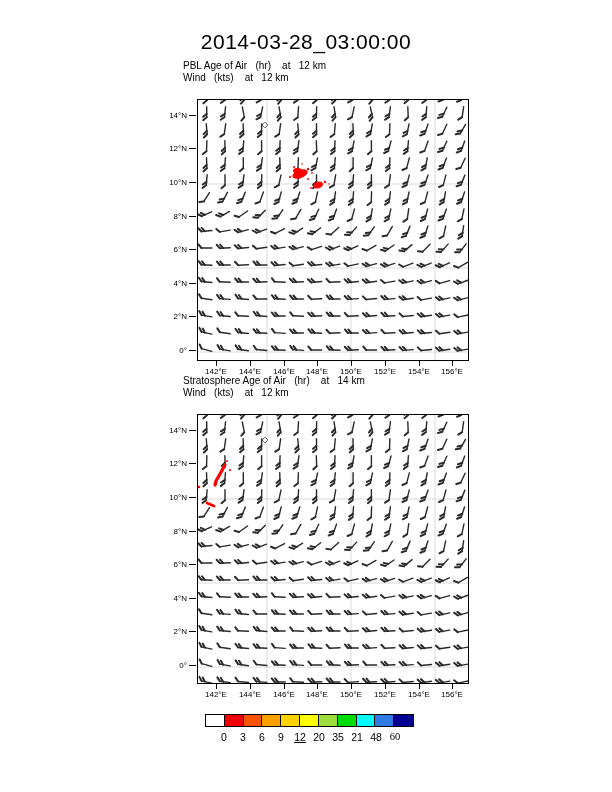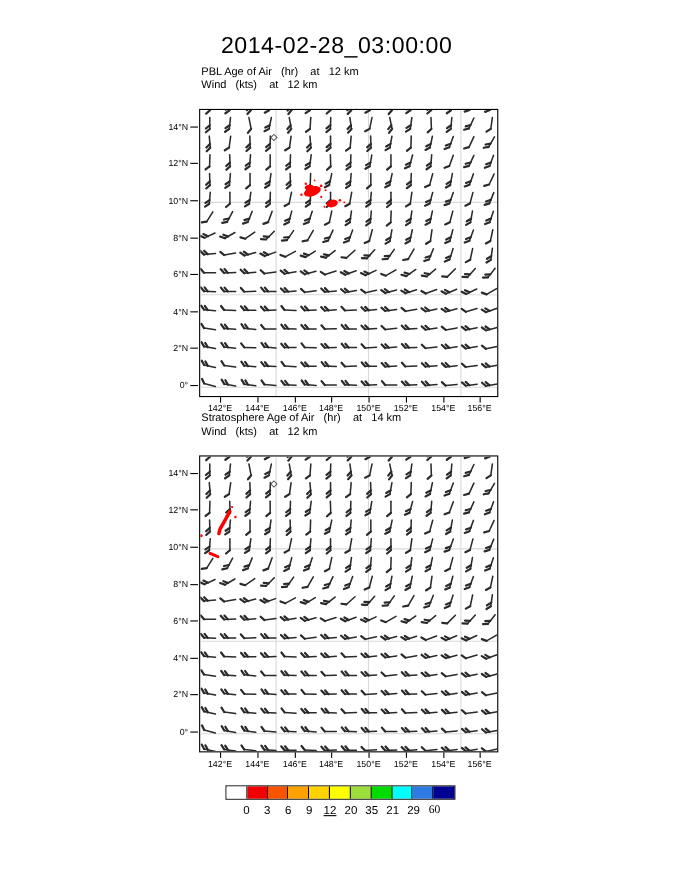--- a/index.html
+++ b/index.html
@@ -1,41 +1,41 @@
 <!DOCTYPE html>
 <html><head>
 <meta charset="utf-8">
 <style>
   html,body{margin:0;padding:0;background:#fff;}
   body{width:612px;height:792px;position:relative;font-family:"Liberation Sans",sans-serif;color:#000;overflow:hidden;}
   .main-title{position:absolute;left:0;top:30px;width:612px;text-align:center;font-size:21px;font-weight:500;letter-spacing:.5px;}
   .subtitle{position:absolute;font-size:10px;line-height:12px;white-space:pre;font-weight:500;}
   .sub-a{left:183px;top:60px;}
   .sub-b{left:183px;top:375px;}
-  .plot-section{position:absolute;left:181px;}
+  .plot-section{position:absolute;left:197px;}
   .plot-a{top:99px;}
   .plot-b{top:414px;}
   .plot-frame{position:relative;width:270px;border:1.6px solid #000;overflow:hidden;background:#fff;}
   .frame-a{height:260px;}
   .frame-b{height:268px;}
   .plot-frame svg{position:absolute;left:0;top:0;}
   .ytick{position:absolute;width:7px;height:1.2px;background:#000;left:-8px;}
   .ylab{position:absolute;width:28px;text-align:right;left:-38px;font-size:8px;margin-top:-4px;}
   .xtick{position:absolute;width:1.2px;height:5px;background:#000;}
   .xlab{position:absolute;width:40px;text-align:center;font-size:8px;margin-left:-20px;}
   .colorbar{position:absolute;left:205px;top:714px;width:209px;height:40px;}
   .cb-cells{display:flex;height:11px;border:1px solid #000;}
   .cb-cell{width:19px;height:11px;border-right:1px solid #000;box-sizing:border-box;}
   .cb-cell:last-child{border-right:none;}
   .cb-lab{position:absolute;top:17px;width:30px;margin-left:-15px;text-align:center;font-size:10.5px;}
 </style>
 </head>
 <body>
 
-<div class="main-title">2014-02-28_03:00:00</div>
+<div class="main-title">2014-03-28_03:00:00</div>
 
 <div class="subtitle sub-a"><span>PBL Age of Air   (hr)    at   12 km</span><br><span>Wind   (kts)    at   12 km</span></div>
 
 <div class="plot-section plot-a">
   <div class="plot-frame frame-a">
       <svg width="270" height="260">
         <line x1="69" y1="0" x2="69" y2="260" stroke="#d9d9d9" stroke-width="1"></line>
         <line x1="153" y1="0" x2="153" y2="260" stroke="#d9d9d9" stroke-width="1"></line>
         <line x1="237" y1="0" x2="237" y2="260" stroke="#d9d9d9" stroke-width="1"></line>
         <line x1="0" y1="84" x2="270" y2="84" stroke="#d9d9d9" stroke-width="1"></line>
@@ -1518,15 +1518,15 @@
       <div class="cb-cell" style="background: rgb(0, 0, 146);"></div>
     </div>
 <div class="cb-lab" style="left: 19px;">0</div>
     <div class="cb-lab" style="left: 38px;">3</div>
     <div class="cb-lab" style="left: 57px;">6</div>
     <div class="cb-lab" style="left: 76px;">9</div>
     <div class="cb-lab" style="left: 95px; text-decoration: underline;">12</div>
     <div class="cb-lab" style="left: 114px;">20</div>
     <div class="cb-lab" style="left: 133px;">35</div>
     <div class="cb-lab" style="left: 152px;">21</div>
-    <div class="cb-lab" style="left: 171px;">29</div>
+    <div class="cb-lab" style="left: 171px;">48</div>
     <div class="cb-lab" style="left: 190px; font-family: Liberation Serif, serif;">60</div>
   </div>
 
 </body></html>

